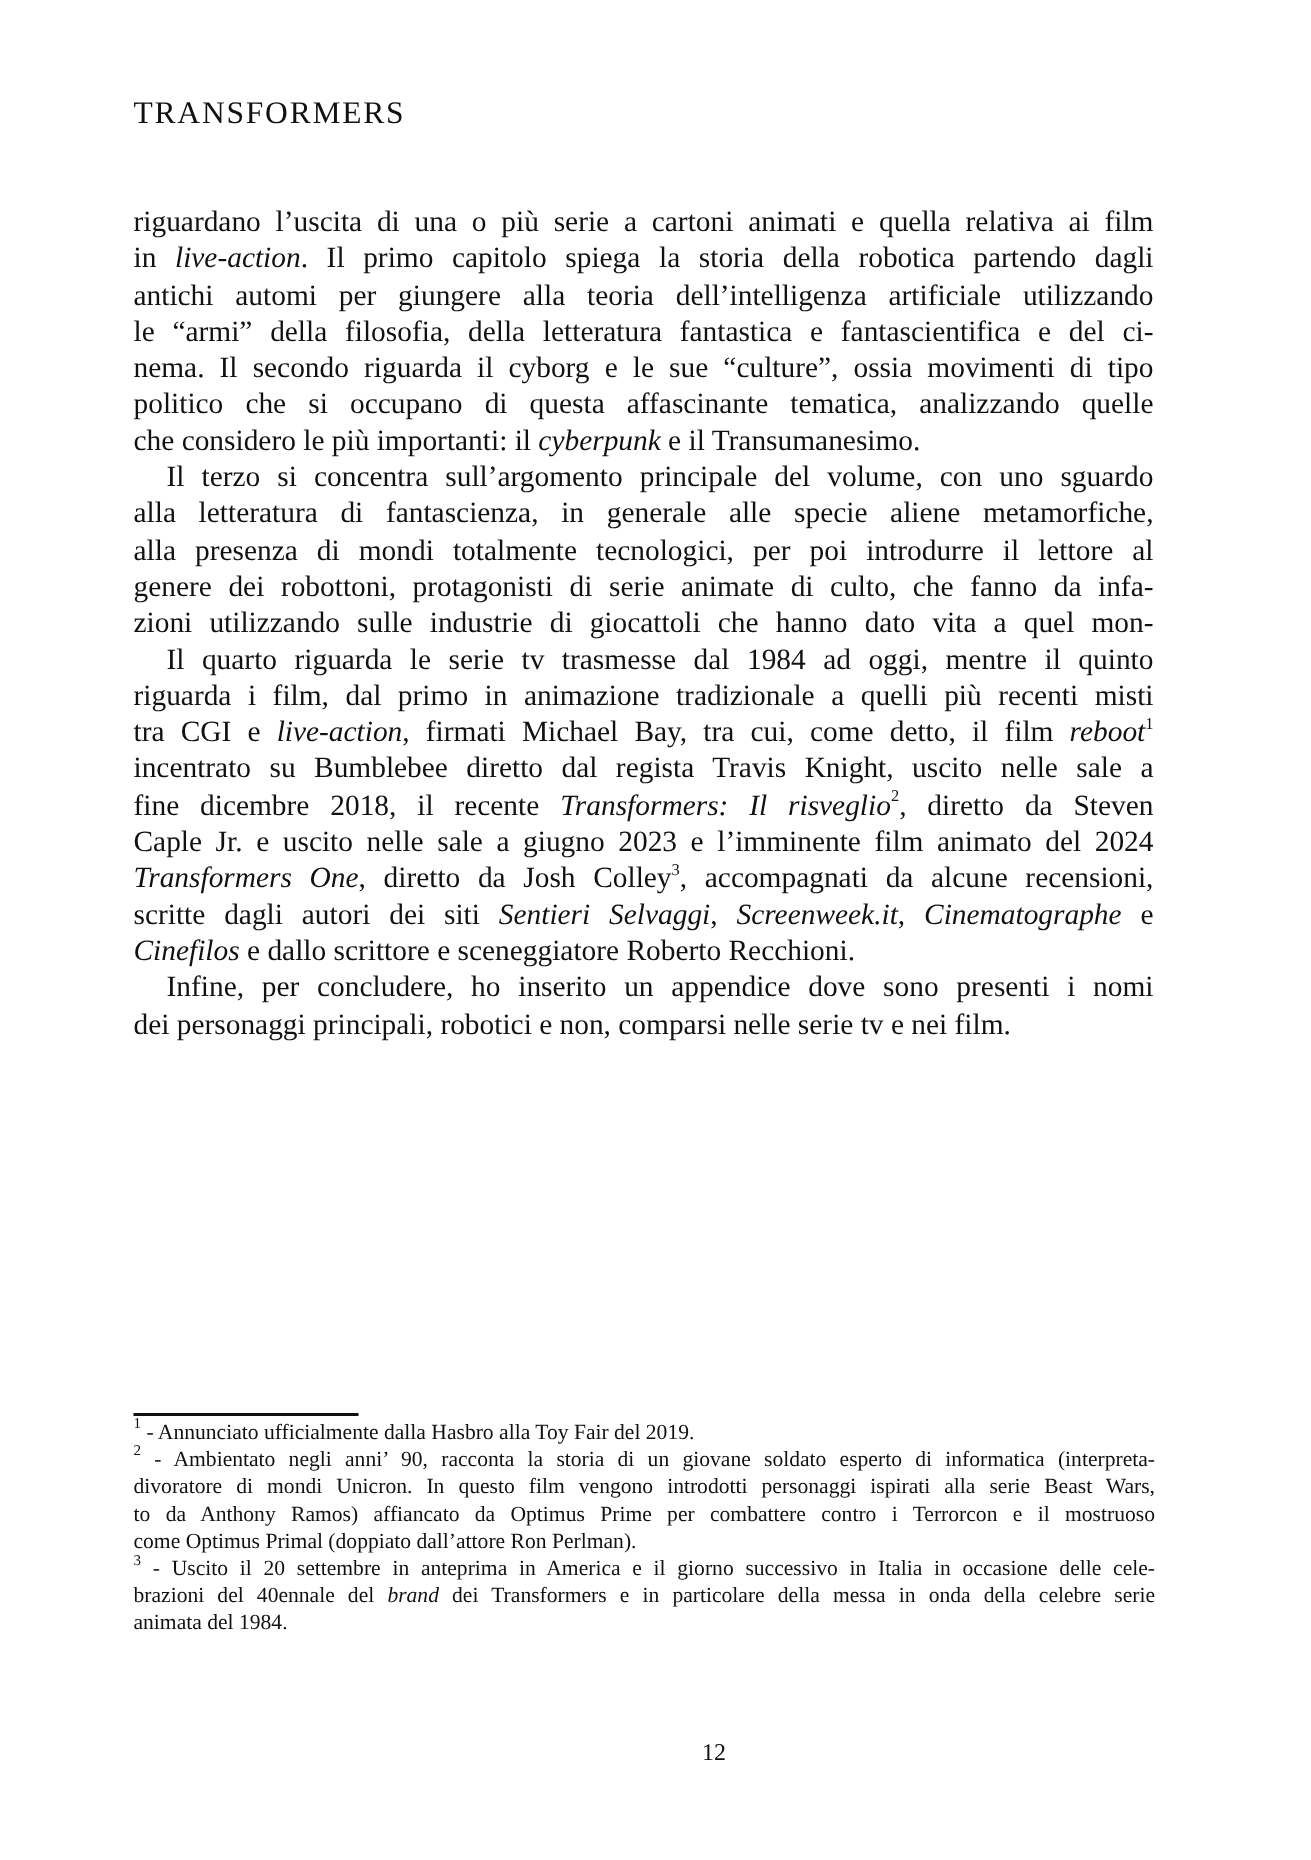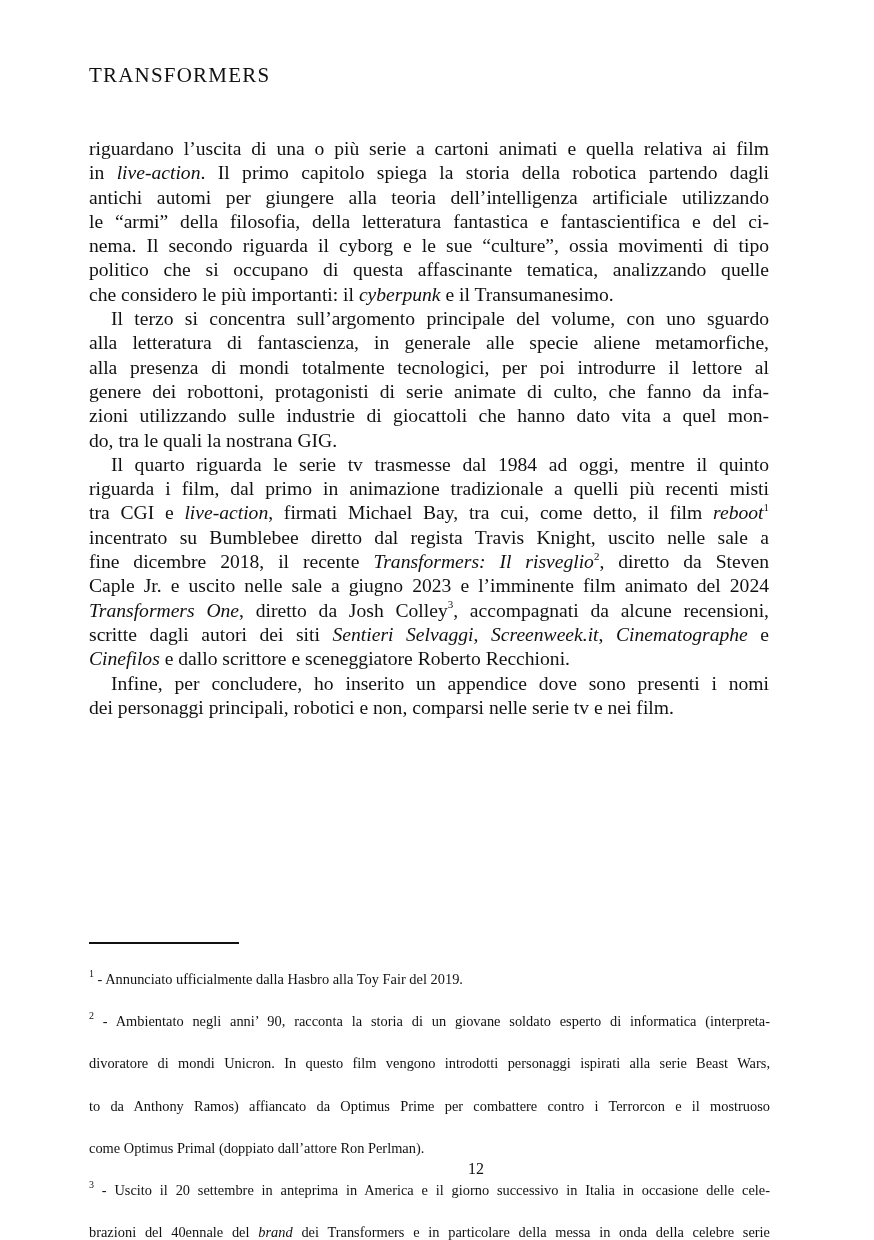--- a/index.html
+++ b/index.html
@@ -21,21 +21,21 @@
   .body-text .line.last { text-align-last: left; }
   sup { font-size: 11px; line-height: 0; vertical-align: super; position: relative; top: -1px; }
   em { font-style: italic; }
   .fn-rule { position: absolute; left: 89px; top: 942px; width: 150px; height: 2px; background: #111; }
   .footnotes {
     position: absolute; left: 89px; top: 946px; width: 681px;
     font-family: "Liberation Serif", "DejaVu Serif", serif;
     font-size: 14.4px; line-height: 18.2px; color: #111;
   }
   .footnotes p { margin: 0; }
-  .footnotes .line { display: block; text-align: justify; text-align-last: justify; white-space: nowrap; margin-top: 24px; }
+  .footnotes .line { display: block; text-align: justify; text-align-last: justify; white-space: nowrap; }
   .footnotes .line.last { text-align-last: left; }
   .footnotes sup { font-size: 10px; }
   .page-number {
     position: absolute; left: 0; width: 874px; top: 1160px; text-align: center;
     font-family: "Liberation Serif", "DejaVu Serif", serif; font-size: 16px; color: #111; margin-left: 39px;
   }
 </style>
 </head>
 <body>
 
@@ -51,21 +51,20 @@
         <span class="line"><span>nema. Il secondo riguarda il cyborg e le sue “culture”, ossia movimenti di tipo</span></span>
         <span class="line"><span>politico che si occupano di questa affascinante tematica, analizzando quelle</span></span>
         <span class="line last"><span>che considero le più importanti: il </span><em>cyberpunk</em><span> e il Transumanesimo.</span></span>
       </p>
       <p>
         <span class="line" style="text-indent: 22px;"><span>Il terzo si concentra sull’argomento principale del volume, con uno sguardo</span></span>
         <span class="line"><span>alla letteratura di fantascienza, in generale alle specie aliene metamorfiche,</span></span>
         <span class="line"><span>alla presenza di mondi totalmente tecnologici, per poi introdurre il lettore al</span></span>
         <span class="line"><span>genere dei robottoni, protagonisti di serie animate di culto, che fanno da infa-</span></span>
         <span class="line"><span>zioni utilizzando sulle industrie di giocattoli che hanno dato vita a quel mon-</span></span>
-        <span class="line last"><span>do, tra le quali la nostrana GIG.</span></span>
       </p>
       <p>
         <span class="line" style="text-indent: 22px;"><span>Il quarto riguarda le serie tv trasmesse dal 1984 ad oggi, mentre il quinto</span></span>
         <span class="line"><span>riguarda i film, dal primo in animazione tradizionale a quelli più recenti misti</span></span>
         <span class="line"><span>tra CGI e </span><em>live-action</em><span>, firmati Michael Bay, tra cui, come detto, il film </span><em>reboot</em><sup>1</sup></span>
         <span class="line"><span>incentrato su Bumblebee diretto dal regista Travis Knight, uscito nelle sale a</span></span>
         <span class="line"><span>fine dicembre 2018, il recente </span><em>Transformers: Il risveglio</em><sup>2</sup><span>, diretto da Steven</span></span>
         <span class="line"><span>Caple Jr. e uscito nelle sale a giugno 2023 e l’imminente film animato del 2024</span></span>
         <span class="line"><em>Transformers One</em><span>, diretto da Josh Colley</span><sup>3</sup><span>, accompagnati da alcune recensioni,</span></span>
         <span class="line"><span>scritte dagli autori dei siti </span><em>Sentieri Selvaggi</em><span>, </span><em>Screenweek.it</em><span>, </span><em>Cinematographe</em><span> e</span></span>

